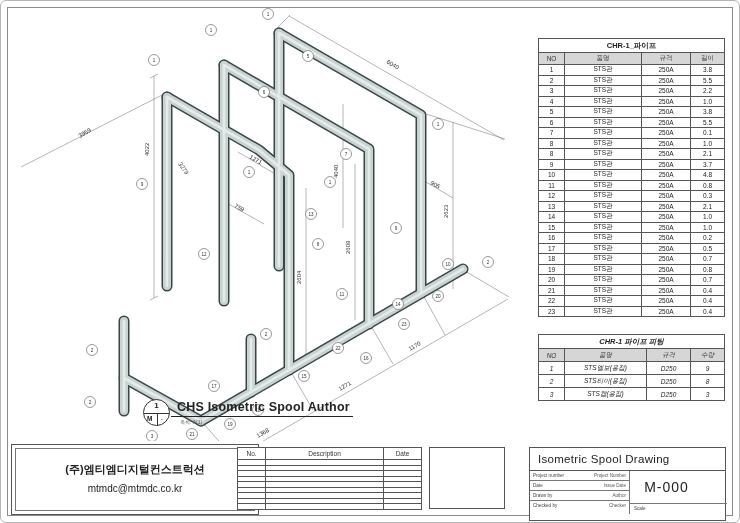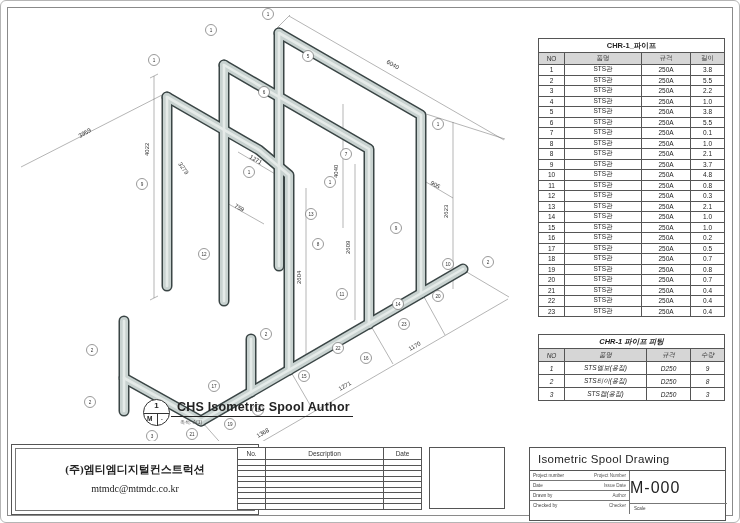--- a/index.html
+++ b/index.html
@@ -28,41 +28,41 @@
   #view-circle .mid { position:absolute; left:0; right:0; top:13px; border-top:1px solid #333; }
   #view-circle .bl { position:absolute; left:3px; top:15px; font-size:6.5px; font-weight:bold; }
   #view-circle .br { position:absolute; right:6px; top:15px; font-size:6.5px; }
   #view-circle .vd { position:absolute; left:13px; top:14px; height:12px; border-left:1px solid #333; }
   #dwg-title { position:absolute; left:176px; top:399px; font-size:12.5px; font-weight:bold;
                letter-spacing:0.2px; }
   #dwg-underline { position:absolute; left:170px; top:415px; width:182px; border-top:1.5px solid #222; }
   #dwg-scale { position:absolute; left:179px; top:418px; font-size:5px; color:#555; }
   
   .box { position:absolute; border:1px solid #555; background:#fff; }
-  #company { left:10px; top:443px; width:248px; height:71px;font-family:Liberation Serif, serif; }
+  #company { left:10px; top:443px; width:248px; height:71px; }
   #company .inner { position:absolute; left:3px; top:3px; right:3px; bottom:3px;
                     border:1px solid #777; text-align:center; }
   #company .l1 { margin-top:13px; font-size:11px; font-weight:bold; }
   #company .l2 { margin-top:3px; font-size:7.5px; }
   #company .l3 { margin-top:6px; font-size:10px; }
   #rev { left:236px; top:446px; width:184px; height:63px; border-collapse:collapse;
          position:absolute; table-layout:fixed; font-size:6px; background:#fff; }
   #rev td { border:1px solid #555; text-align:center; height:5.4px; padding:0; overflow:hidden; }
   #rev tr.hdr td { height:12px; font-size:6.5px; color:#333; }
   #spare-box { left:428px; top:446px; width:76px; height:62px; }
   #tblock { left:528px; top:446px; width:197px; height:74px; }
   #tblock .trow { position:absolute; left:0; right:0; }
   #tb-title { top:0; height:23px; border-bottom:1px solid #555; font-size:11.5px;
               padding:5px 0 0 8px; letter-spacing:0.3px; }
   .fld { position:absolute; left:0; width:100px; height:10px; border-bottom:1px solid #777;
          border-right:1px solid #777; font-size:4.6px; color:#444; }
   .fld .lab { position:absolute; left:3px; top:2px; }
   .fld .val { position:absolute; right:3px; top:2px; color:#555; }
-  #tb-doc { position:absolute; left:100px; top:23px; width:97px; height:32px;
-            text-align:left; font-size:16px; letter-spacing:1px; padding-top:8px; }
+  #tb-doc { position:absolute; left:88px; top:23px; width:97px; height:32px;
+            text-align:center; font-size:14px; letter-spacing:1px; padding-top:8px; }
   #tb-scale { position:absolute; left:100px; top:55px; width:97px; height:11px;
               border-top:1px solid #777; font-size:4.6px; color:#444; padding:2px 0 0 4px; }
   
   #iso { position:absolute; left:5px; top:5px; }
   .dim { stroke:#6a6a6a; stroke-width:0.5; fill:none; }
   .dimtxt { font-size:6px; fill:#333; }
   .bal { fill:#fff; stroke:#555; stroke-width:0.6; }
   .baltxt { font-size:4.6px; fill:#333; text-anchor:middle; }
 </style>
 </head>

